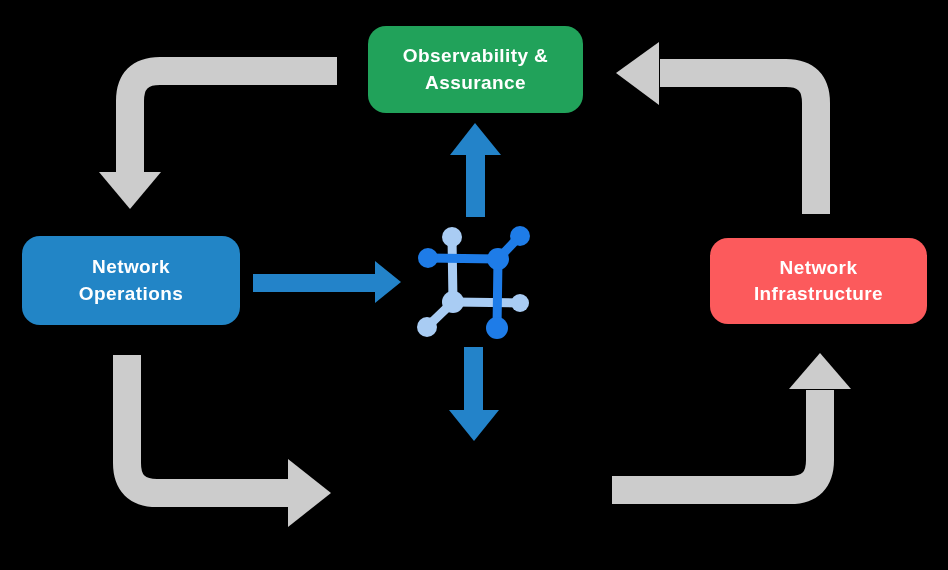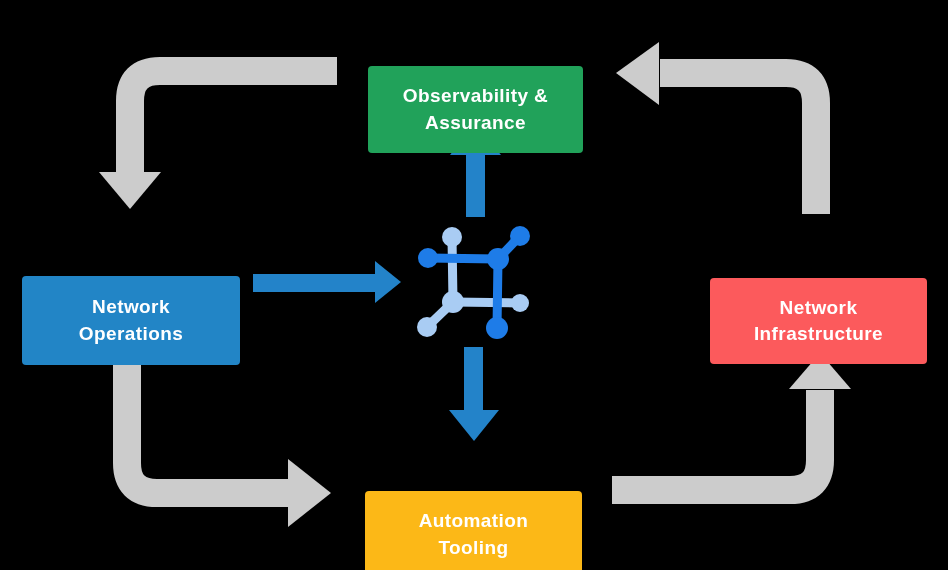--- a/index.html
+++ b/index.html
@@ -9,23 +9,23 @@
   }
   svg.layer{position:absolute;left:0;top:0;width:948px;height:570px;}
   .garrow{stroke:var(--gray-arrow,#ccc);stroke-width:28;fill:none;}
   .ghead{fill:var(--gray-arrow,#ccc);stroke:none;}
   .bshape{fill:var(--blue-arrow,#2383c9);stroke:none;}
   .idark{stroke:var(--icon-dark,#1e7ce8);stroke-width:9;stroke-linecap:round;fill:none;}
   .ilight{stroke:var(--icon-light,#a9ccf3);stroke-width:9;stroke-linecap:round;fill:none;}
   .ndark{fill:var(--icon-dark,#1e7ce8);stroke:none;}
   .nlight{fill:var(--icon-light,#a9ccf3);stroke:none;}
   .node{
-    position:absolute;border-radius:4px;display:flex;align-items:center;justify-content:center;
+    position:absolute;border-radius:18px;display:flex;align-items:center;justify-content:center;
     text-align:center;color:var(--box-text,#fff);font-size:19px;font-weight:bold;
-    line-height:1.38;letter-spacing:.4px;white-space:pre-line;margin-top:40px;
+    line-height:1.38;letter-spacing:.4px;white-space:pre-line;
   }
   .node-observability{left:368px;top:26px;width:215px;height:87px;background:var(--green,#21a25a);}
   .node-operations{left:22px;top:236px;width:218px;height:89px;background:var(--blue,#2285c6);}
   .node-infrastructure{left:710px;top:238px;width:217px;height:86px;background:var(--red,#fc5a5c);}
   .node-automation{left:365px;top:451px;width:217px;height:87px;background:var(--yellow,#fcb817);}
 </style>
 </head>
 <body>
 
 <div class="canvas">
@@ -87,18 +87,14 @@
 Assurance</span>
   </div>
   <div class="node node-operations">
     <span>Network
 Operations</span>
   </div>
   <div class="node node-infrastructure">
     <span>Network
 Infrastructure</span>
   </div>
-  <div class="node node-automation">
-    <span>Automation
-Tooling</span>
-  </div>
 
 </div>
 
 </body></html>

